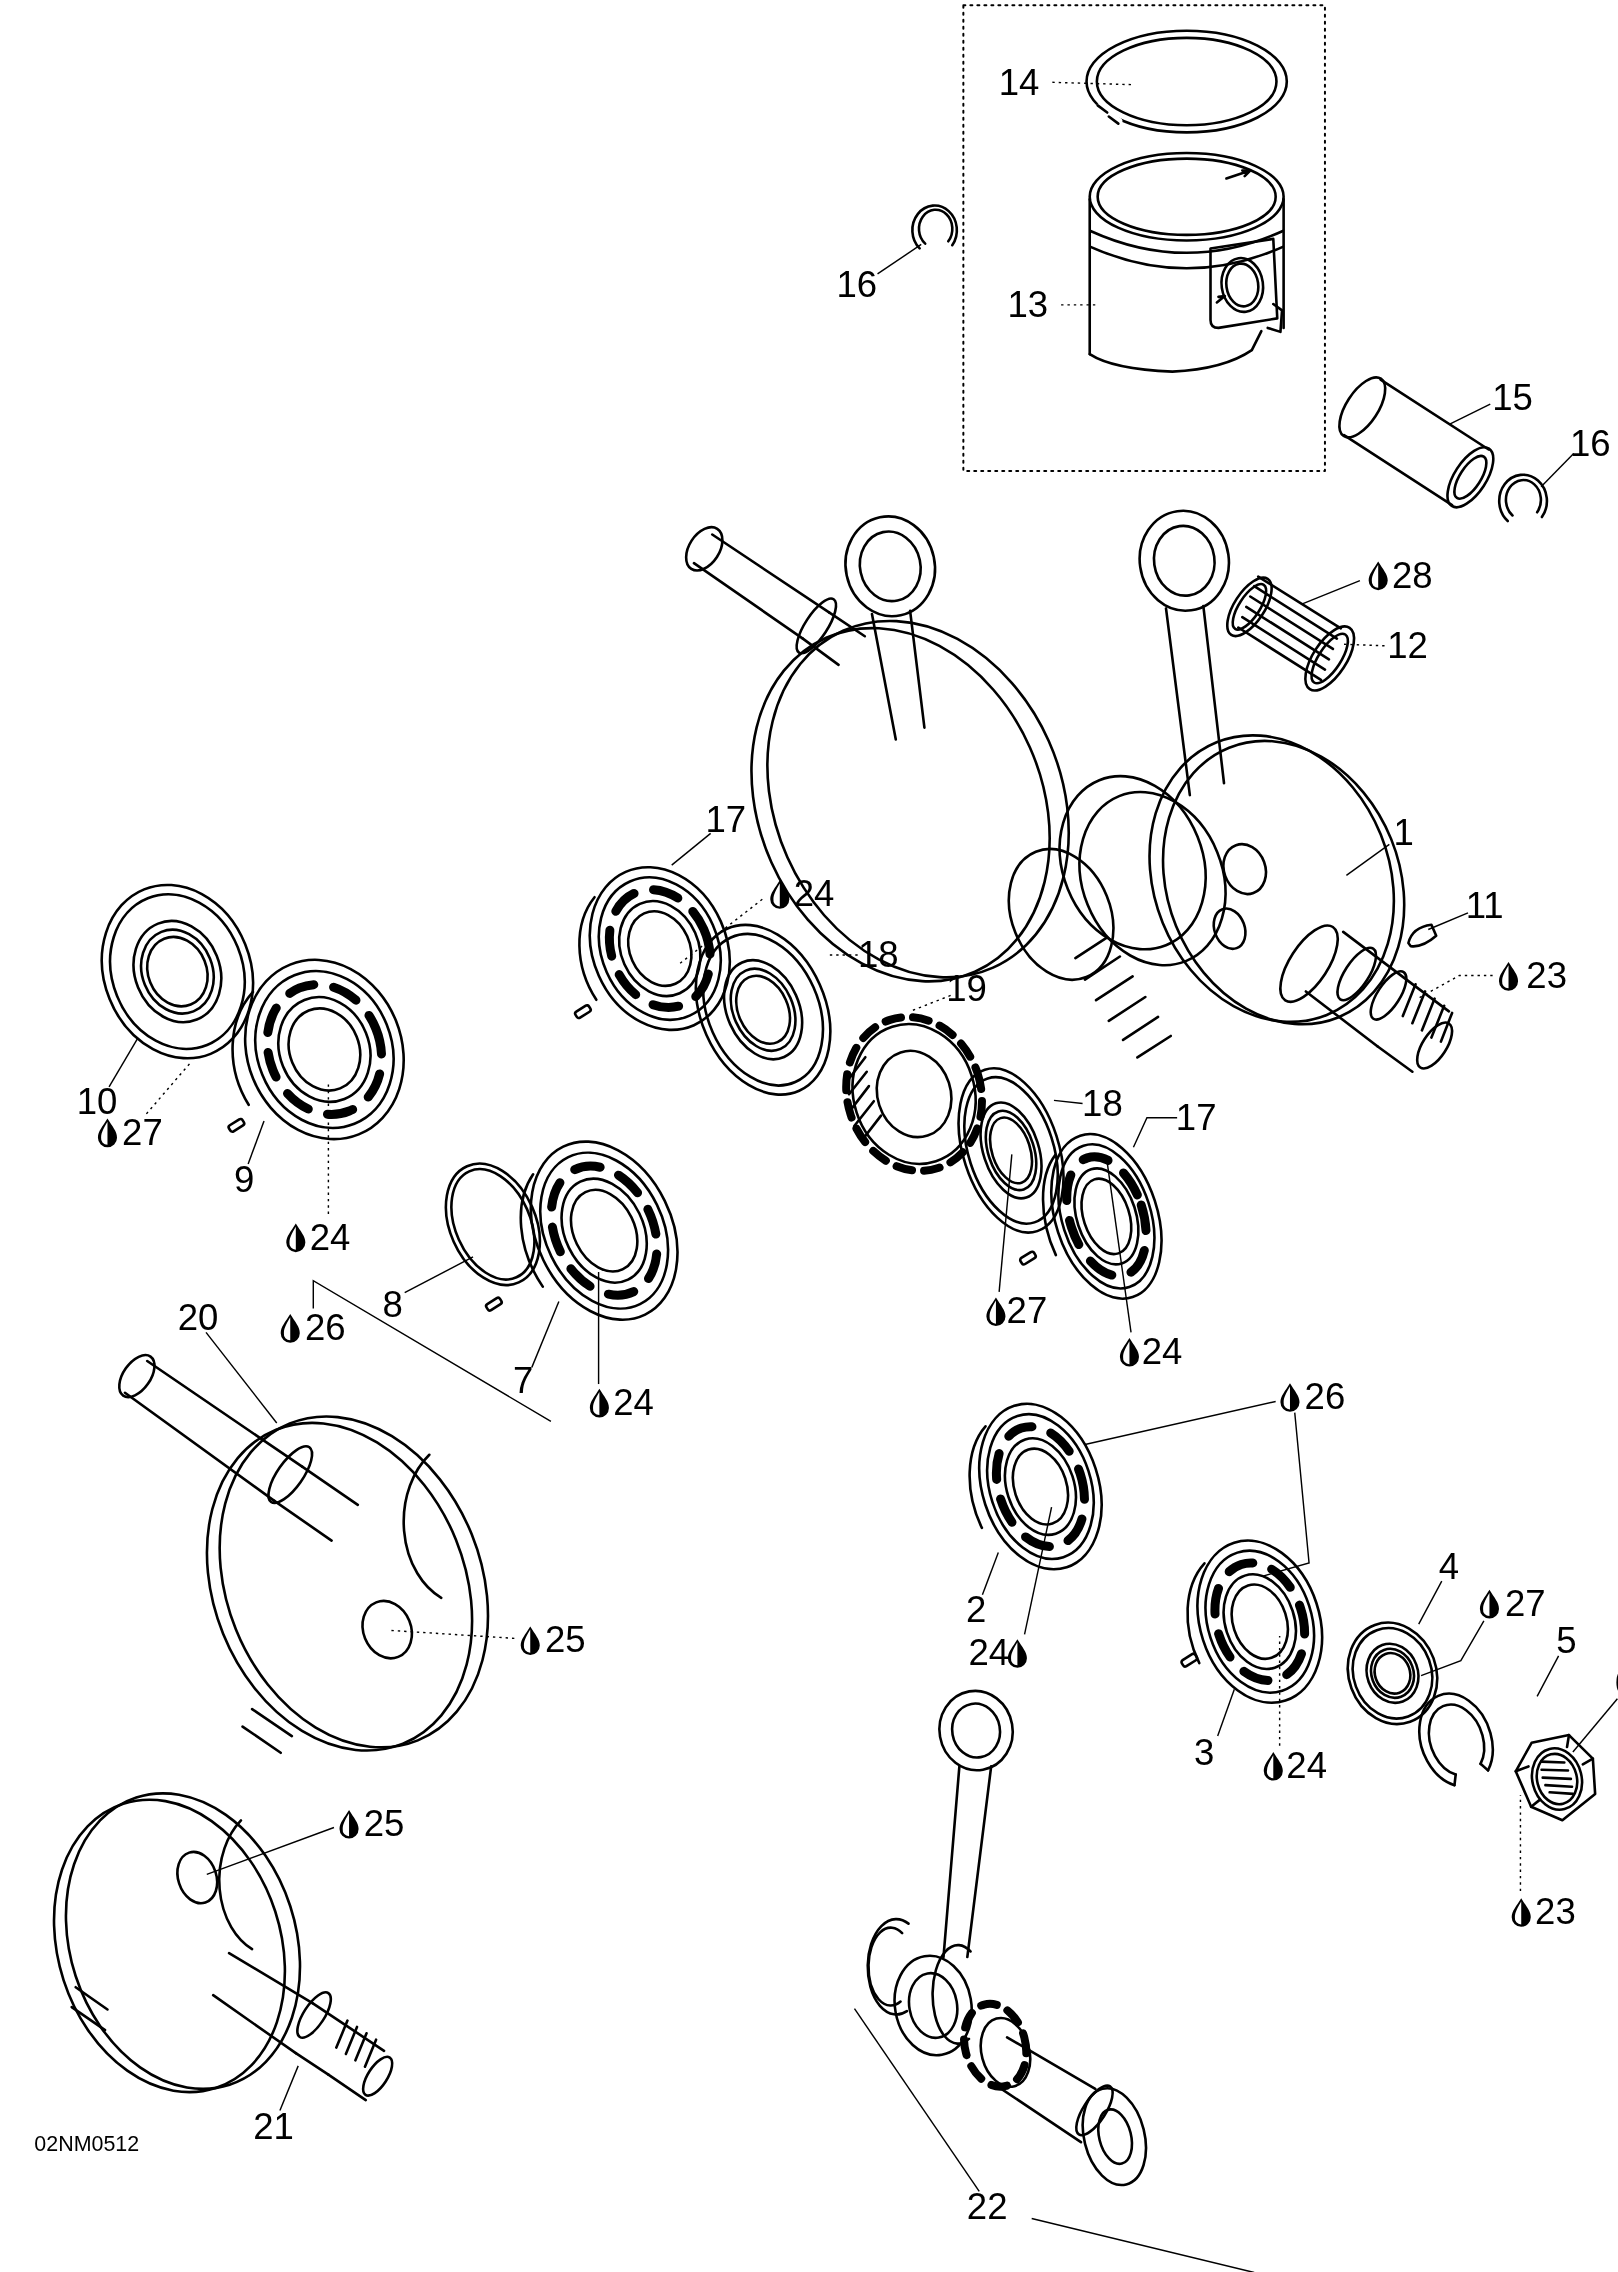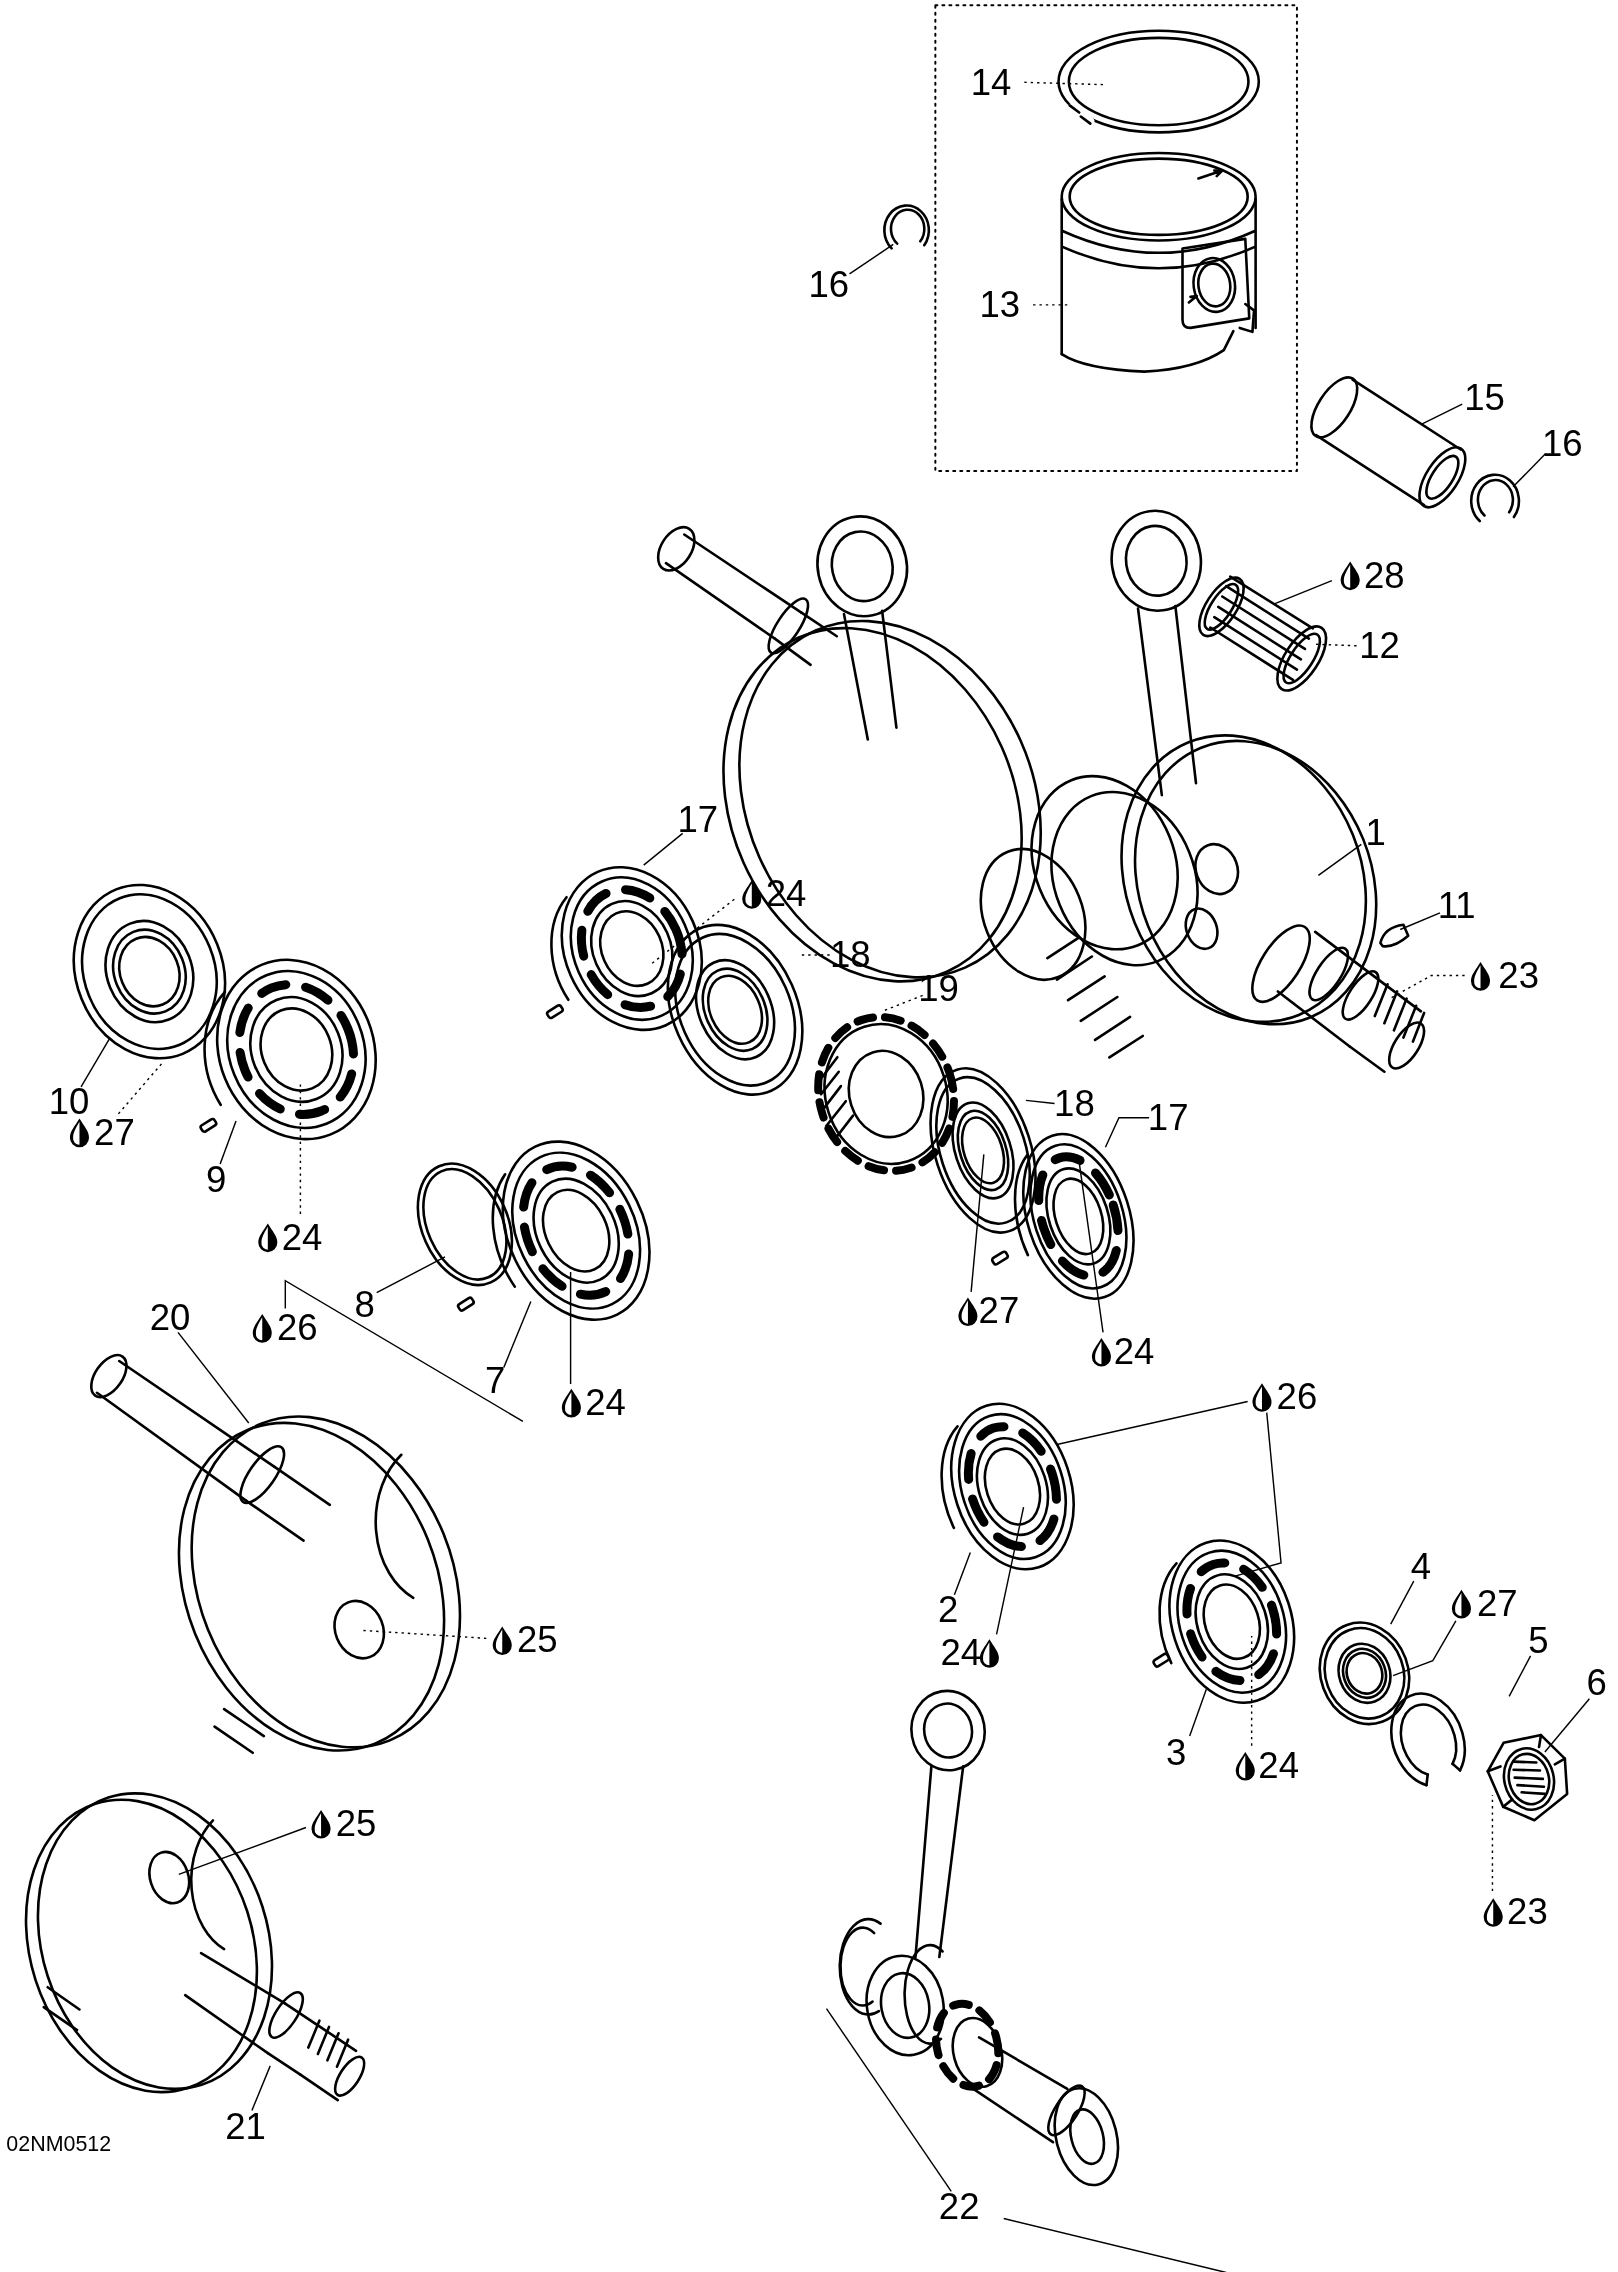--- a/index.html
+++ b/index.html
@@ -1,16 +1,16 @@
 <!DOCTYPE html>
 <html style="font-size:12.7px"><head>
 <meta charset="utf-8">
 <style>
   html,body{margin:0;padding:0;background:#ffffff;}
-  .page{width:1298px;height:2273px;position:relative;background:#fff;}
+  .page{width:1298px;height:2273px;position:relative;background:#fff;padding-left:28px;}
   svg{display:block;}
   .ln{stroke:#000;fill:none;stroke-width:2.6px;stroke-linecap:round;stroke-linejoin:round;}
   .ln *{vector-effect:non-scaling-stroke;}
   .cage{stroke-dasharray:26 20;stroke-width:9px;}
   .teeth{stroke-dasharray:16 12;stroke-width:8px;}
   .dottedbox{stroke:#000;fill:none;stroke-width:2px;stroke-dasharray:2 5;}
   .leader{stroke:#000;stroke-width:1.8px;fill:none;}
   .leader.dotted{stroke-dasharray:3 5;}
   .callout-label{font-family:"Liberation Sans","DejaVu Sans",sans-serif;font-size:46px;fill:#000;
                  text-anchor:middle;dominant-baseline:central;}

